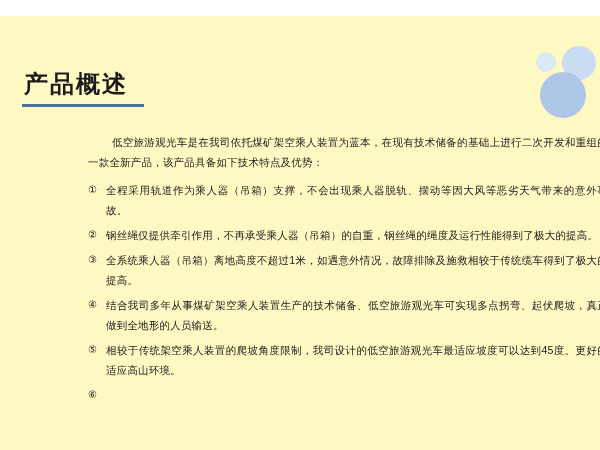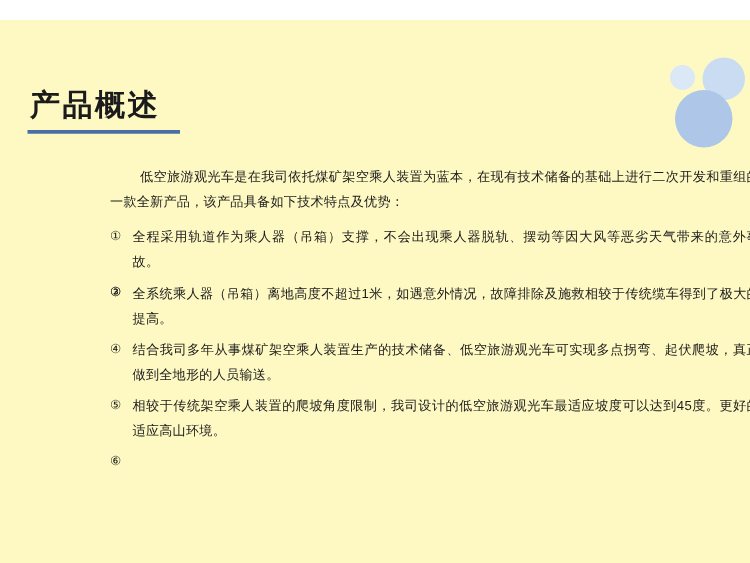--- a/index.html
+++ b/index.html
@@ -136,20 +136,21 @@
   <div class="body-wrap">
     <p class="para">低空旅游观光车是在我司依托煤矿架空乘人装置为蓝本，在现有技术储备的基础上进行二次开发和重组的一款全新产品，该产品具备如下技术特点及优势：</p>
 
     <ol class="list">
       <li>
         <span class="num">①</span>
         <span>全程采用轨道作为乘人器（吊箱）支撑，不会出现乘人器脱轨、摆动等因大风等恶劣天气带来的意外事故。</span>
       </li>
       <li>
         <span class="num">②</span>
+        <span>钢丝绳仅提供牵引作用，不再承受乘人器（吊箱）的自重，钢丝绳的绳度及运行性能得到了极大的提高。</span>
       </li>
       <li>
         <span class="num">③</span>
         <span>全系统乘人器（吊箱）离地高度不超过1米，如遇意外情况，故障排除及施救相较于传统缆车得到了极大的提高。</span>
       </li>
       <li>
         <span class="num">④</span>
         <span>结合我司多年从事煤矿架空乘人装置生产的技术储备、低空旅游观光车可实现多点拐弯、起伏爬坡，真正做到全地形的人员输送。</span>
       </li>
       <li>

